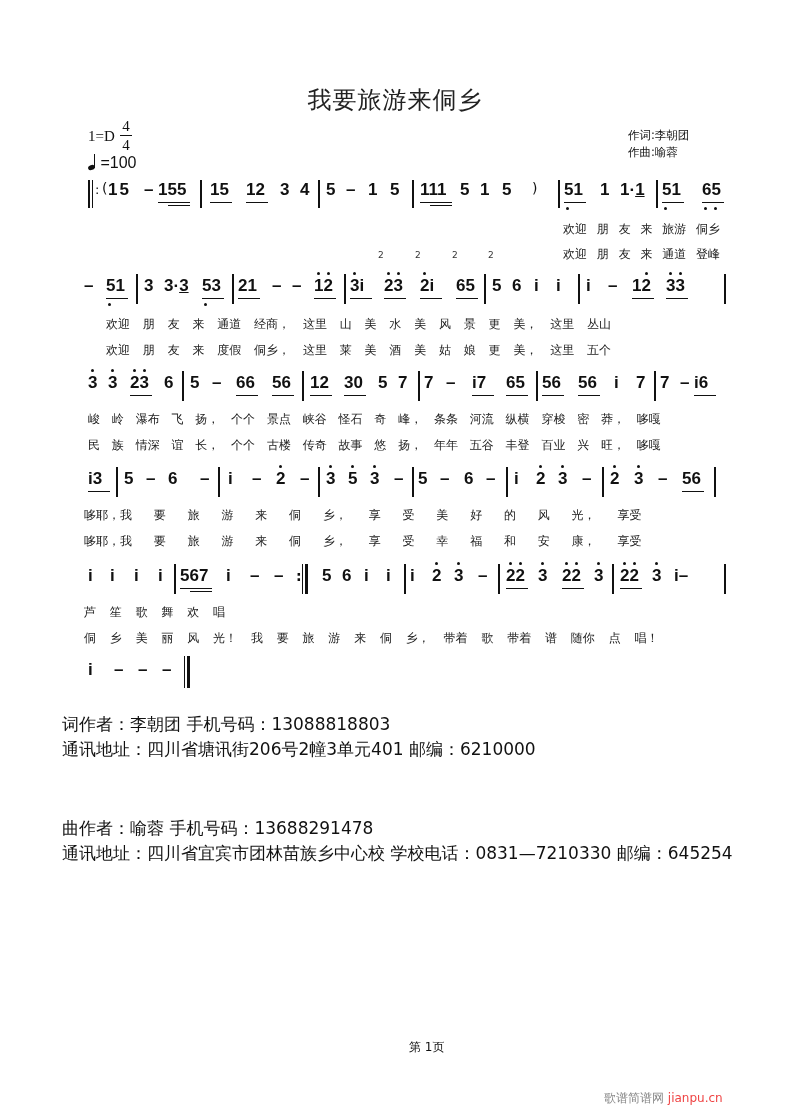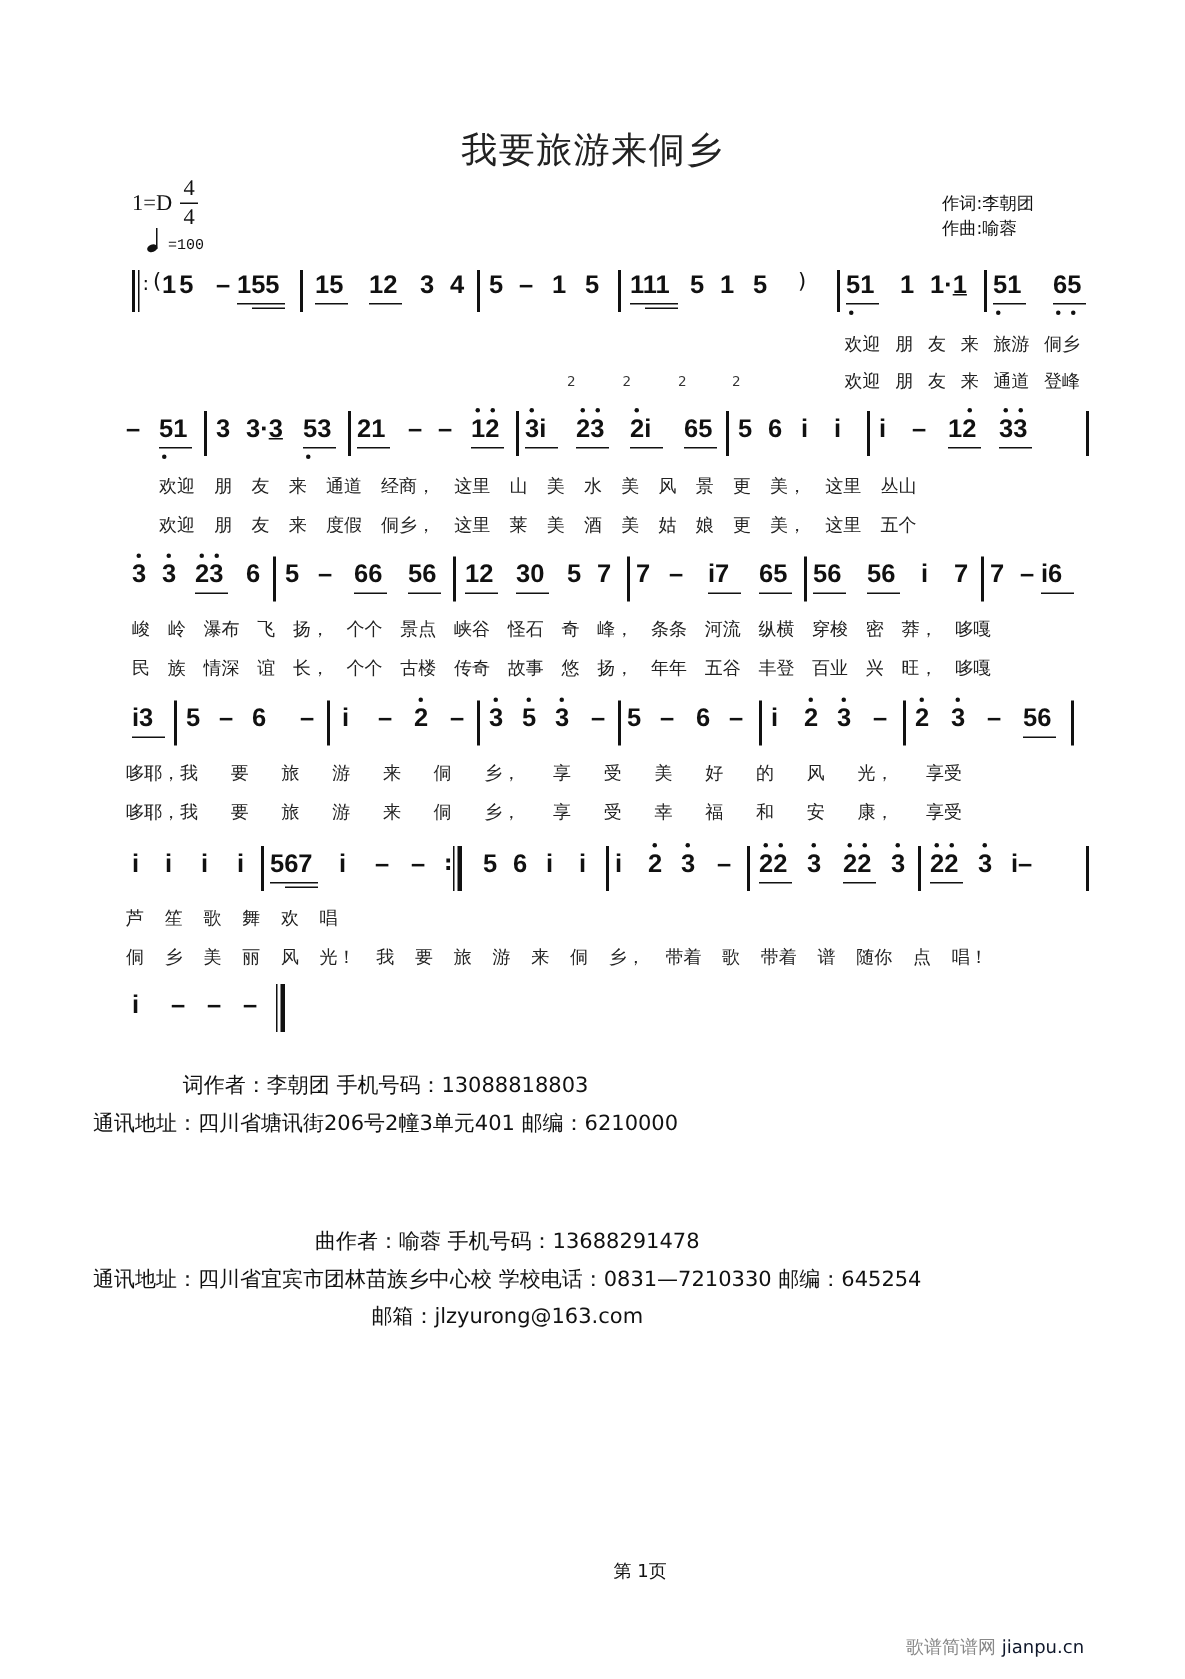--- a/index.html
+++ b/index.html
@@ -4,34 +4,34 @@
 <style>
   html, body { margin:0; padding:0; background:#ffffff; }
   body { width:790px; height:1119px; position:relative; overflow:hidden;
          font-family:"DejaVu Sans", sans-serif; color:#111; }
   .abs { position:absolute; white-space:nowrap; }
   .title { left:0; width:790px; top:84px; text-align:center; font-family:"DejaVu Serif", serif;
            font-size:24px; color:#222; letter-spacing:1px; }
   .key { left:88px; top:128px; font-family:"Liberation Serif", serif; font-size:15px; }
   .frac { position:absolute; left:120px; top:118px; font-family:"Liberation Serif", serif; font-size:15px; text-align:center; line-height:16px; }
   .frac .bar { width:12px; height:1px; background:#111; margin:1px 0; }
-  .tempo { left:98px; top:154px; font-family:Liberation Mono, monospace; font-size:10px; }
+  .tempo { left:88px; top:154px; font-family:Liberation Sans, sans-serif; font-size:16px; }
   .credits { left:628px; top:127px; font-size:11.5px; line-height:17px; }
   .row { position:absolute; left:88px; height:32px; }
   .notes { position:absolute; top:0; left:0; font-family:"Liberation Sans", sans-serif;
            font-weight:bold; font-size:17px; letter-spacing:0; }
   .n { position:absolute; top:0; text-align:center; }
   .ul { position:absolute; height:0; border-bottom:1.5px solid #111; }
   .barline { position:absolute; width:1.5px; background:#111; }
   .dot-above { position:absolute; width:3px; height:3px; background:#111; border-radius:50%; }
   .lyric { position:absolute; font-size:12px; color:#222; white-space:nowrap; }
-  .info { left:62px; font-size:14px; color:#111;text-align:center; }
+  .info { left:62px; font-size:17px; color:#111; }
   .page { left:385px; top:1039px; font-size:12px;margin-left:24px; }
   .wm { left:604px; top:1090px; font-size:12px; color:#888; }
-  .wm span.en { color:#0f172a; }
+  .wm span.en { color:#ef4444; }
   .small2 { position:absolute; font-size:9px; color:#333; }
 </style>
 </head>
 <body>
 
 <div class="abs title">我要旅游来侗乡</div>
 
 <div class="abs key">1=D</div>
 <div class="frac">
   <div>4</div>
@@ -312,20 +312,19 @@
 </div>
 
 <div class="abs info" style="top:712px;line-height:25px;">
   <div>词作者：李朝团  手机号码：13088818803</div>
   <div>通讯地址：四川省塘讯街206号2幢3单元401   邮编：6210000</div>
 </div>
 
 <div class="abs info" style="top:816px;line-height:25px;">
   <div>曲作者：喻蓉   手机号码：13688291478</div>
   <div>通讯地址：四川省宜宾市团林苗族乡中心校    学校电话：0831—7210330    邮编：645254</div>
-  <div>邮箱：jlzyurong@163.com</div>
 </div>
 
 <div class="abs page">第 1页</div>
 <div class="abs wm">
   <span>歌谱简谱网</span>
   <span class="en">jianpu.cn</span>
 </div>
 
 </body></html>

